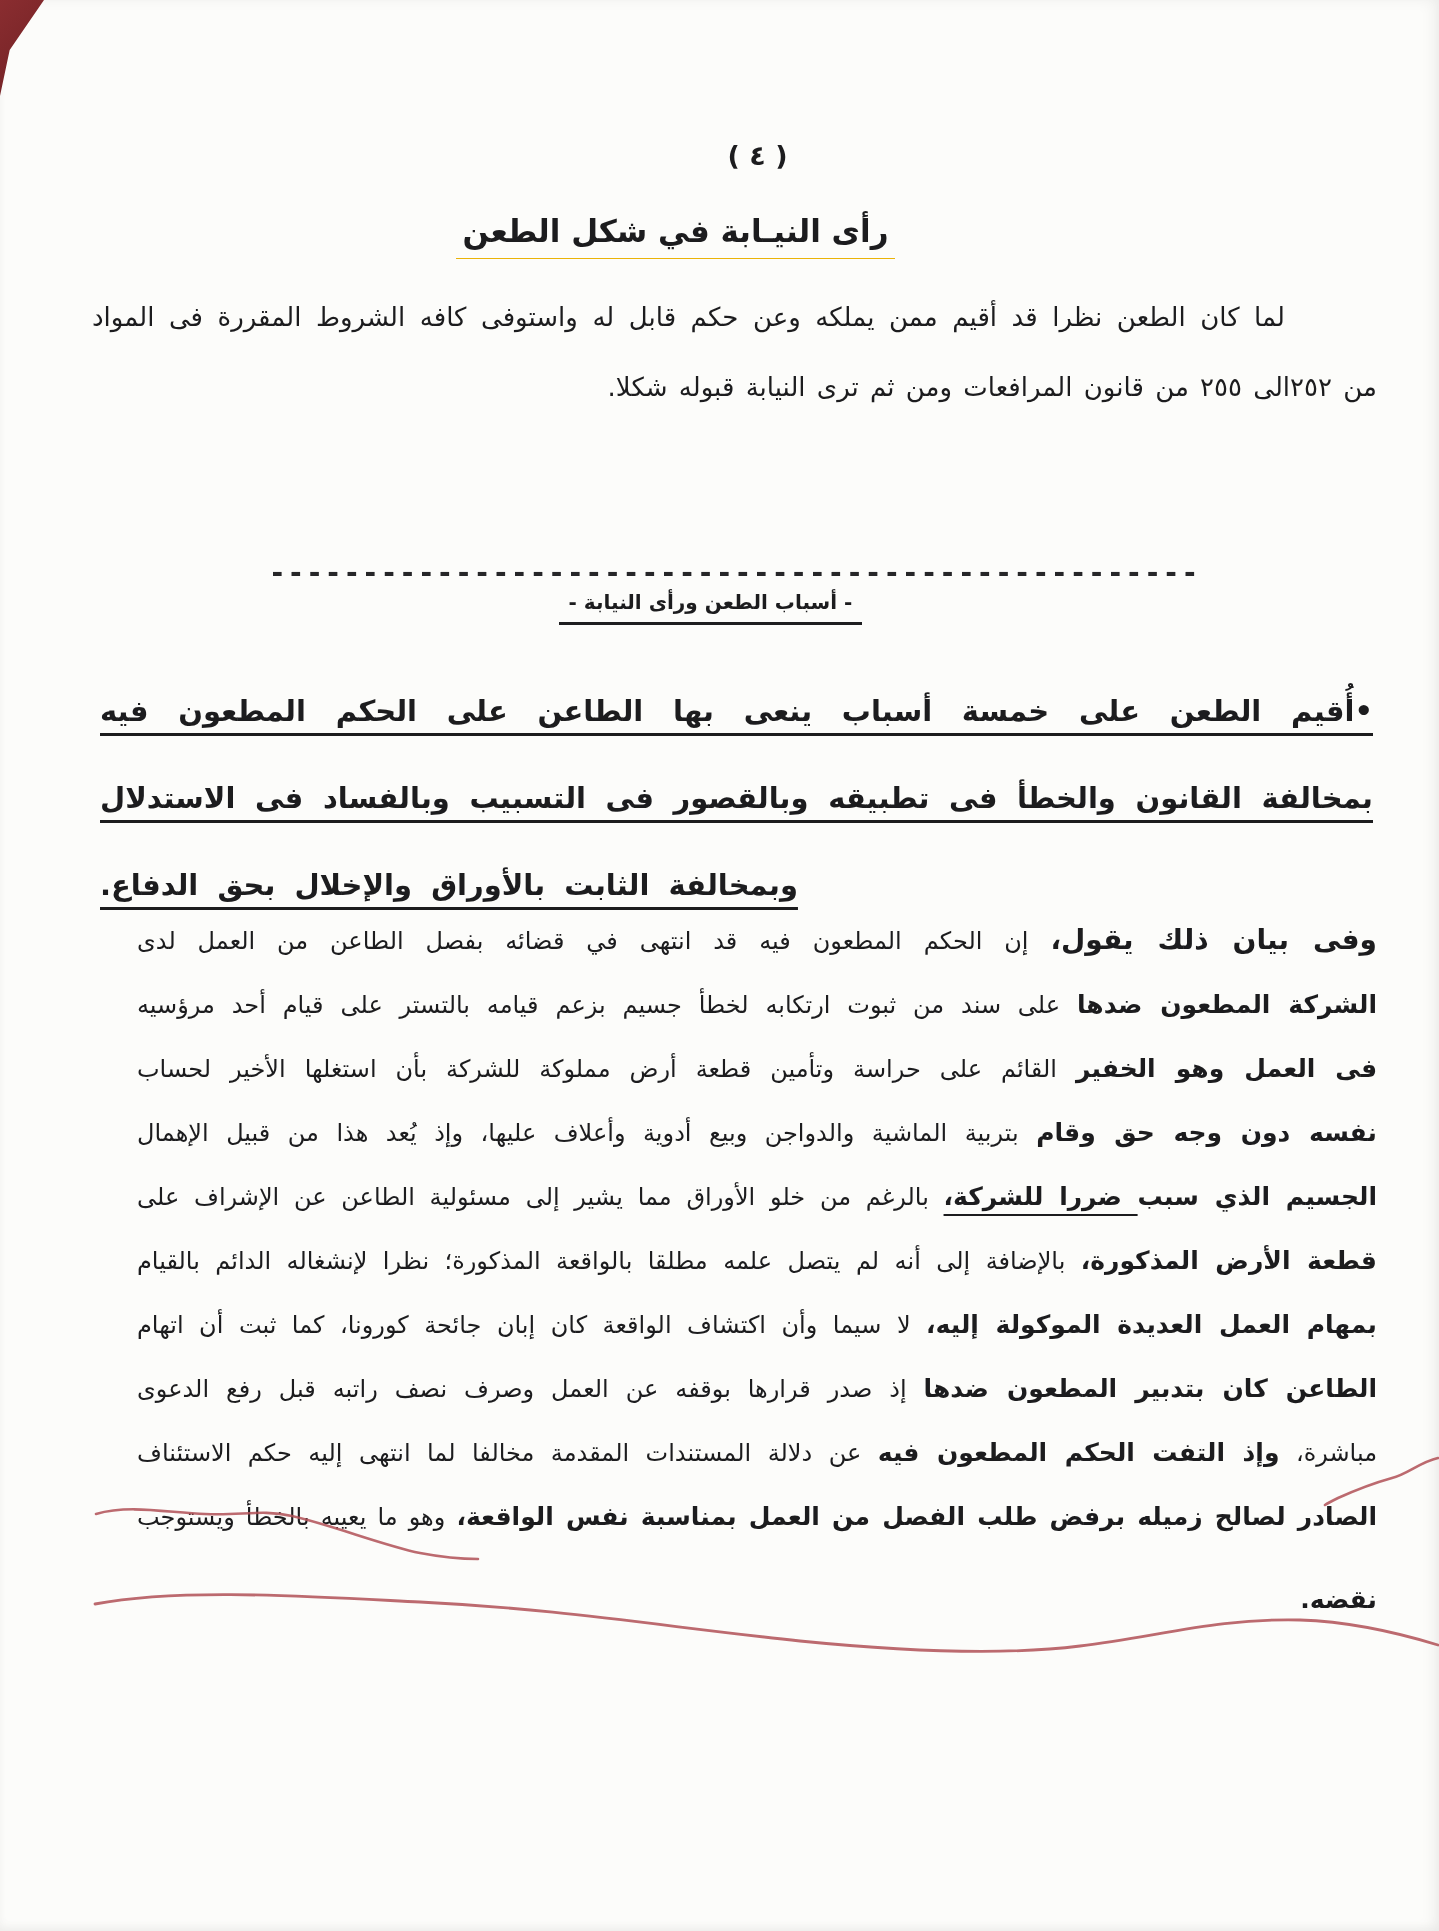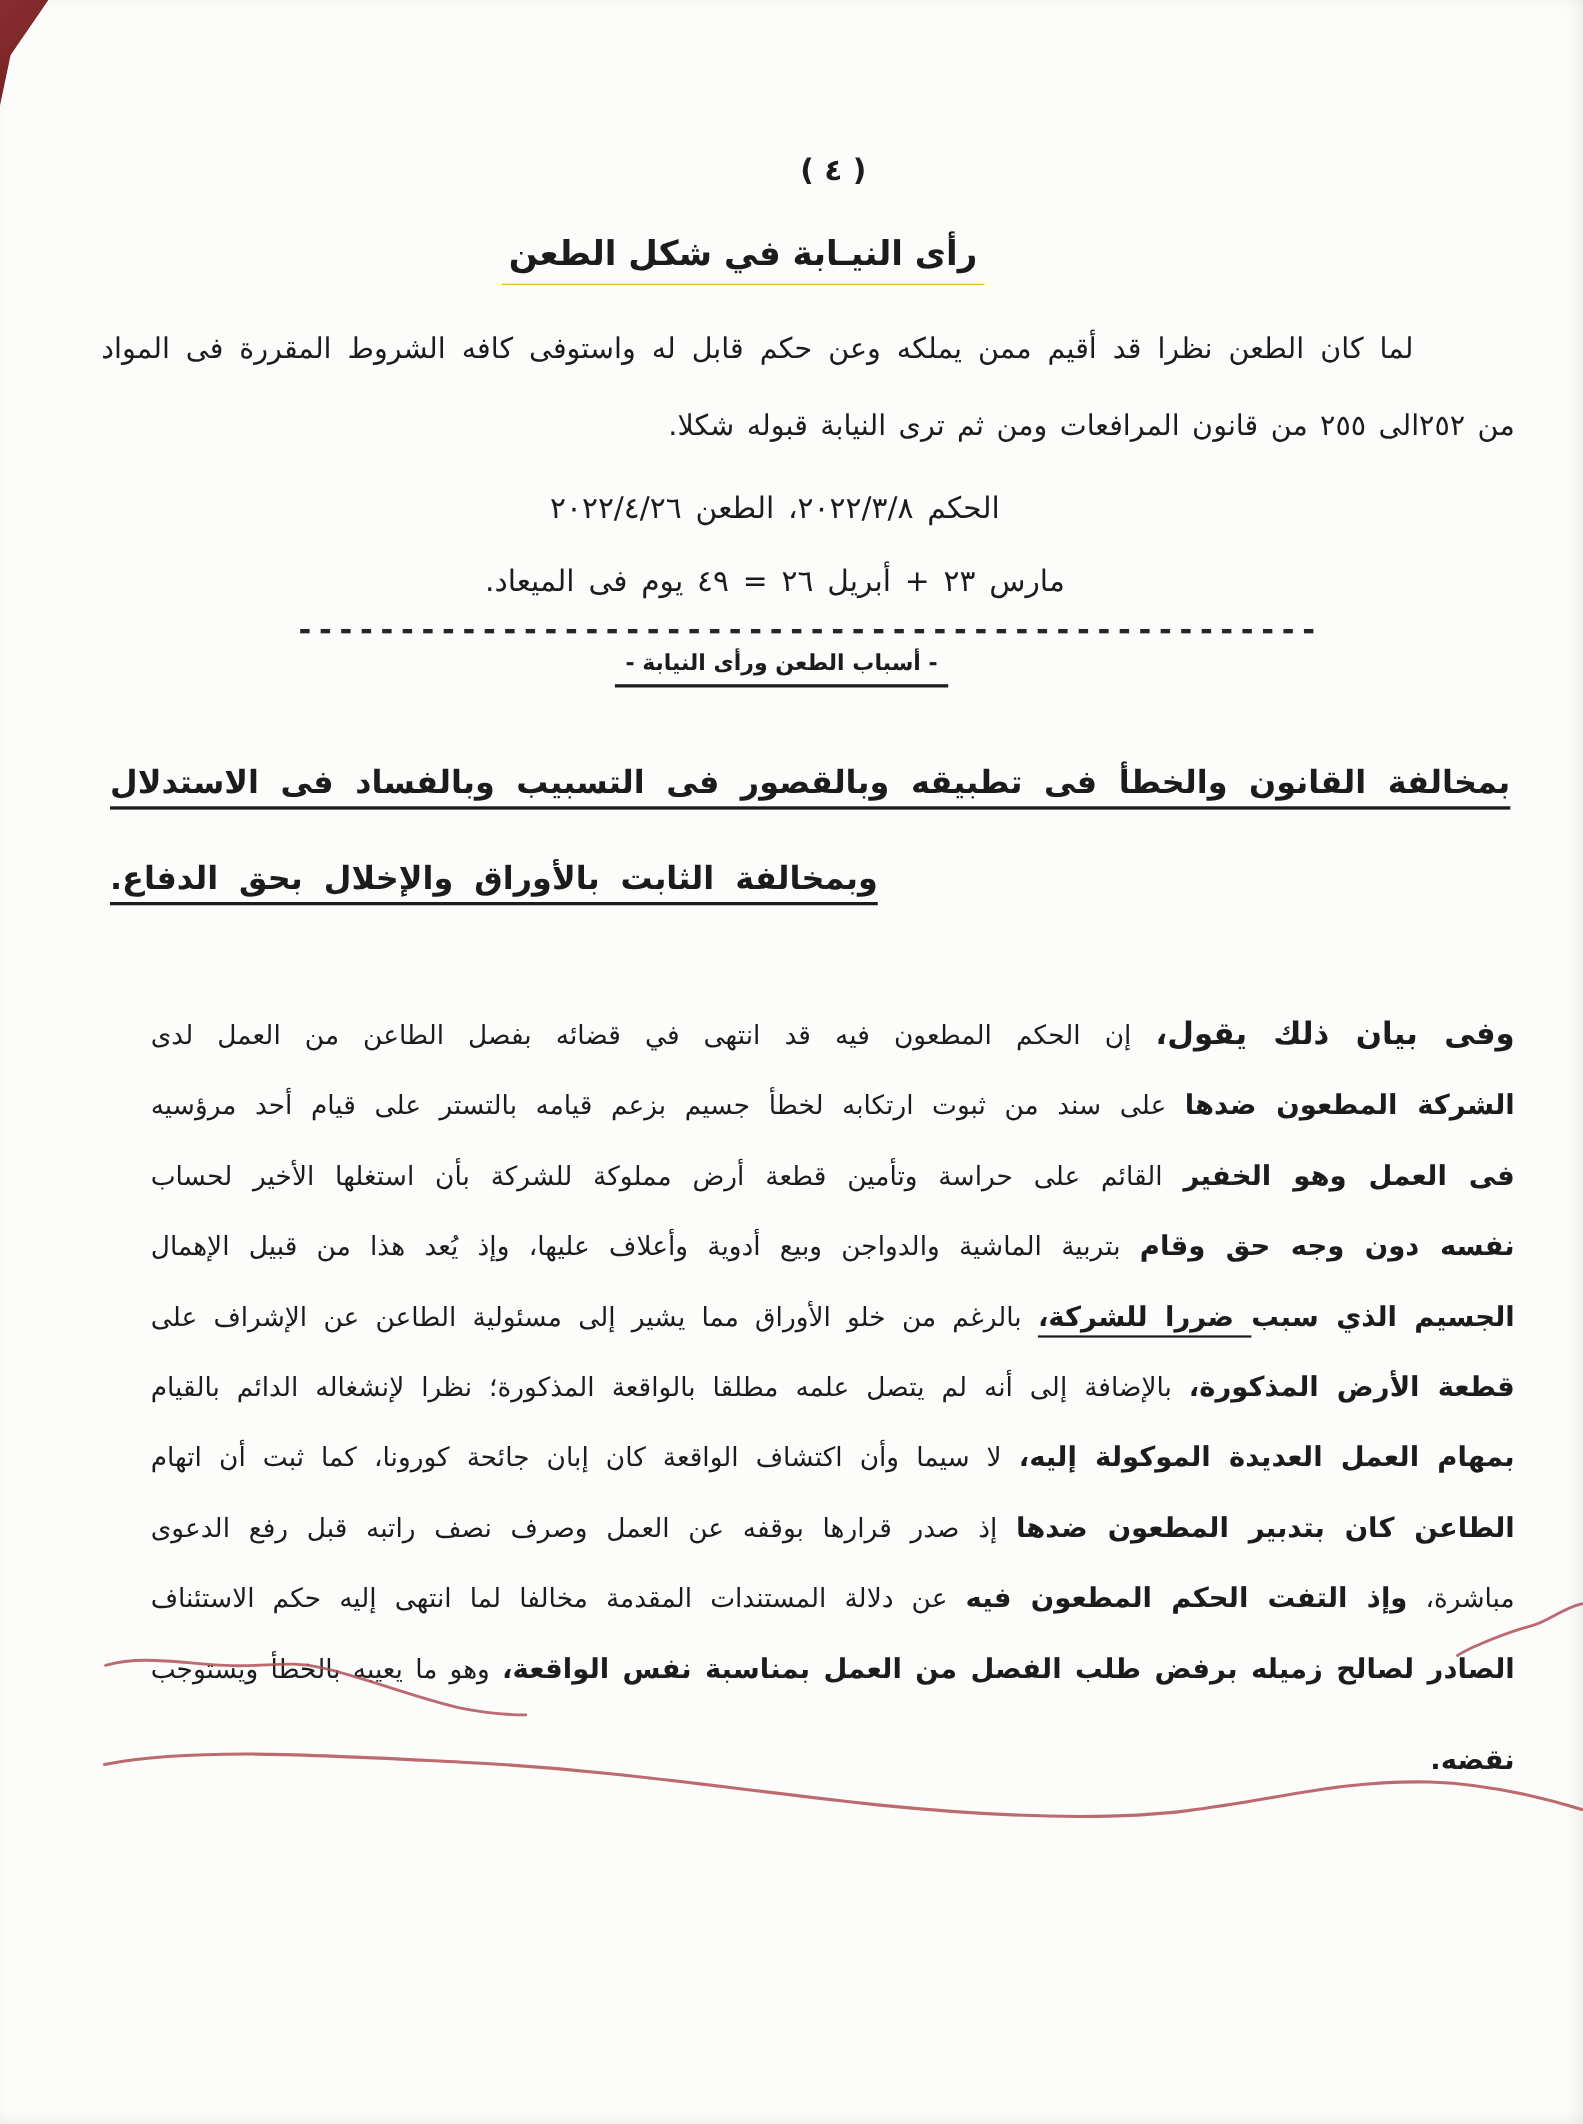--- a/index.html
+++ b/index.html
@@ -82,32 +82,29 @@
 
   <div class="abs title">
     <span class="ul">رأى النيـابة في شكل الطعن</span>
   </div>
 
   <div class="abs intro">
     <div class="l1">لما كان الطعن نظرا قد أقيم ممن يملكه وعن حكم قابل له واستوفى كافه الشروط المقررة فى المواد</div>
     <div class="l2">من ٢٥٢الى ٢٥٥ من قانون المرافعات ومن ثم ترى النيابة قبوله شكلا.</div>
   </div>
 
-  <div class="abs dates">
-    <div>الحكم ٢٠٢٢/٣/٨، الطعن ٢٠٢٢/٤/٢٦</div>
-    <div>مارس ٢٣ + أبريل ٢٦ = ٤٩ يوم فى الميعاد.</div>
-  </div>
 
   <div class="abs separator">--------------------------------------------------</div>
 
   <div class="abs heading">
     <span class="ul">- أسباب الطعن ورأى النيابة -</span>
   </div>
 
   <div class="abs grounds">
+    <div class="g1">•أُقيم الطعن على خمسة أسباب ينعى بها الطاعن على الحكم المطعون فيه</div>
     <div class="g2">بمخالفة القانون والخطأ فى تطبيقه وبالقصور فى التسبيب وبالفساد فى الاستدلال</div>
     <div class="g3">وبمخالفة الثابت بالأوراق والإخلال بحق الدفاع.</div>
   </div>
 
   <div class="abs body-par">
     <div class="bl first"><span></span><span class="b">وفى بيان ذلك يقول،</span><span class="u"></span><span> إن الحكم المطعون فيه قد انتهى في قضائه بفصل الطاعن من العمل لدى</span></div>
     <div class="bl"><span></span><span class="b">الشركة المطعون ضدها</span><span class="u"></span><span> على سند من ثبوت ارتكابه لخطأ جسيم بزعم قيامه بالتستر على قيام أحد مرؤسيه</span></div>
     <div class="bl"><span></span><span class="b">فى العمل وهو الخفير</span><span class="u"></span><span> القائم على حراسة وتأمين قطعة أرض مملوكة للشركة بأن استغلها الأخير لحساب</span></div>
     <div class="bl"><span></span><span class="b">نفسه دون وجه حق وقام</span><span class="u"></span><span> بتربية الماشية والدواجن وبيع أدوية وأعلاف عليها، وإذ يُعد هذا من قبيل الإهمال</span></div>
     <div class="bl"><span></span><span class="b">الجسيم الذي سبب</span><span class="u"> ضررا للشركة،</span><span> بالرغم من خلو الأوراق مما يشير إلى مسئولية الطاعن عن الإشراف على</span></div>

